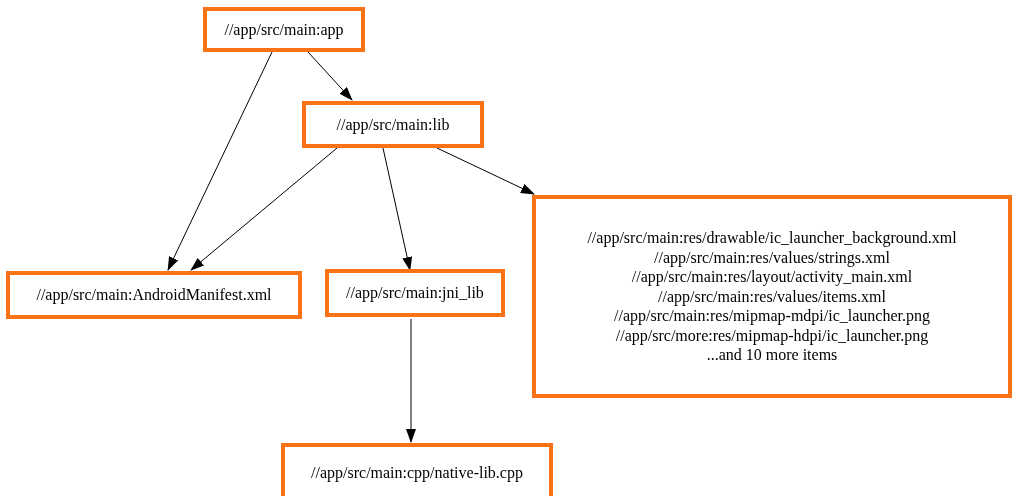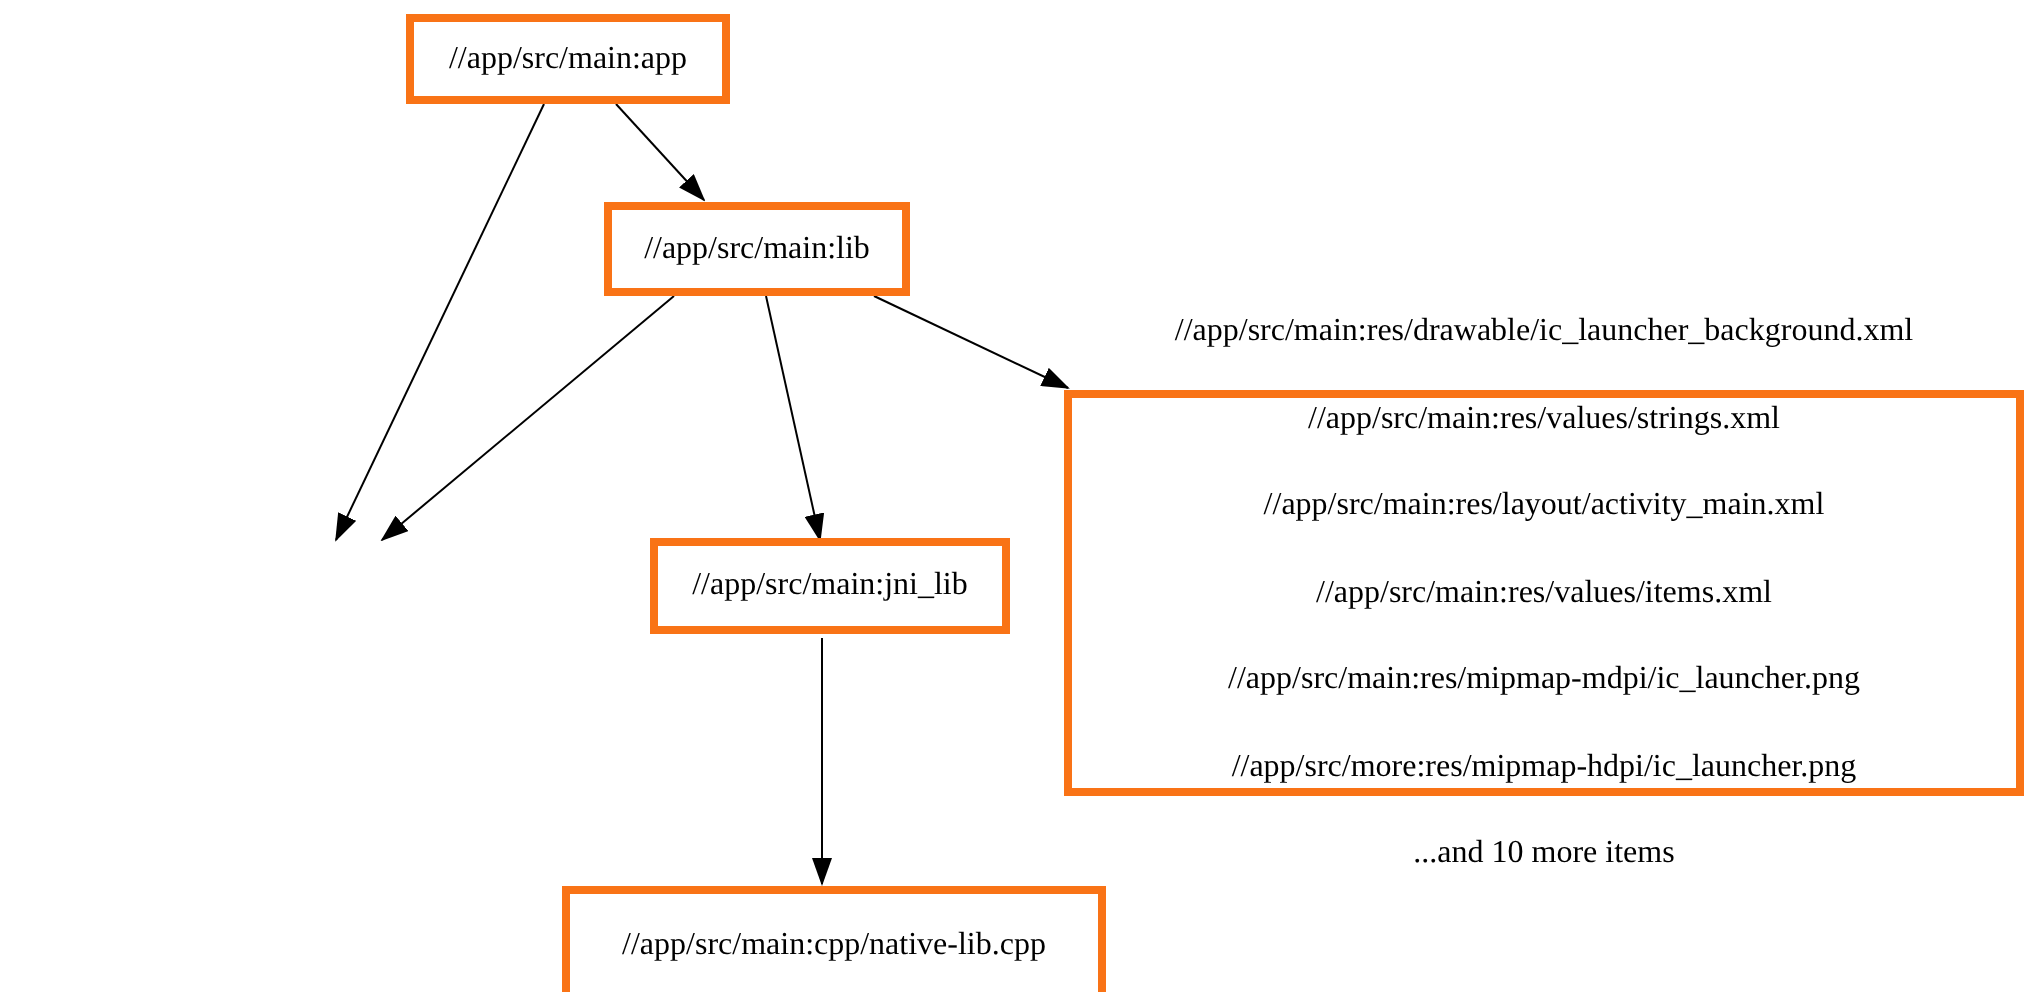--- a/index.html
+++ b/index.html
@@ -59,27 +59,30 @@
       <line x1="272" y1="52" x2="168" y2="270" marker-end="url(#arrowhead)"></line>
       <line x1="337" y1="148" x2="191" y2="270" marker-end="url(#arrowhead)"></line>
       <line x1="383" y1="148" x2="410" y2="270" marker-end="url(#arrowhead)"></line>
       <line x1="437" y1="148" x2="534" y2="194" marker-end="url(#arrowhead)"></line>
       <line x1="411" y1="319" x2="411" y2="442" marker-end="url(#arrowhead)"></line>
     </svg>
 
 <div class="node" style="left: 203px; top: 7px; width: 162px; height: 45px;">
       <div class="node-line">//app/src/main:app</div>
     </div>
-    <div class="node" style="left: 302px; top: 101px; width: 153px; height: 47px;">
+    <div class="node" style="left: 302px; top: 101px; width: 182px; height: 47px;">
       <div class="node-line">//app/src/main:lib</div>
+    </div>
+    <div class="node" style="left: 6px; top: 271px; width: 296px; height: 48px;">
+      <div class="node-line">//app/src/main:AndroidManifest.xml</div>
     </div>
     <div class="node" style="left: 325px; top: 269px; width: 180px; height: 48px;">
       <div class="node-line">//app/src/main:jni_lib</div>
     </div>
-    <div class="node" style="left: 532px; top: 195px; width: 480px; height: 203px; gap: 24px;">
+    <div class="node" style="left: 532px; top: 195px; width: 480px; height: 203px;">
       <div class="node-line">//app/src/main:res/drawable/ic_launcher_background.xml</div>
       <div class="node-line">//app/src/main:res/values/strings.xml</div>
       <div class="node-line">//app/src/main:res/layout/activity_main.xml</div>
       <div class="node-line">//app/src/main:res/values/items.xml</div>
       <div class="node-line">//app/src/main:res/mipmap-mdpi/ic_launcher.png</div>
       <div class="node-line">//app/src/more:res/mipmap-hdpi/ic_launcher.png</div>
       <div class="node-line">...and 10 more items</div>
     </div>
     <div class="node" style="left: 281px; top: 443px; width: 272px; height: 60px;">
       <div class="node-line">//app/src/main:cpp/native-lib.cpp</div>

